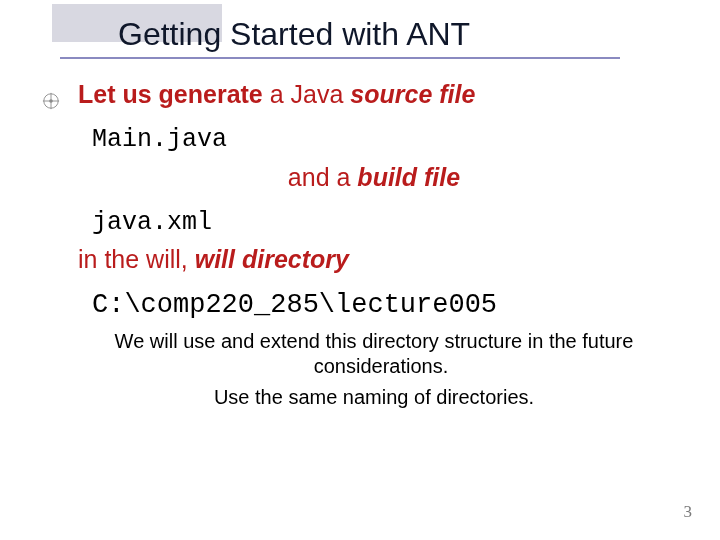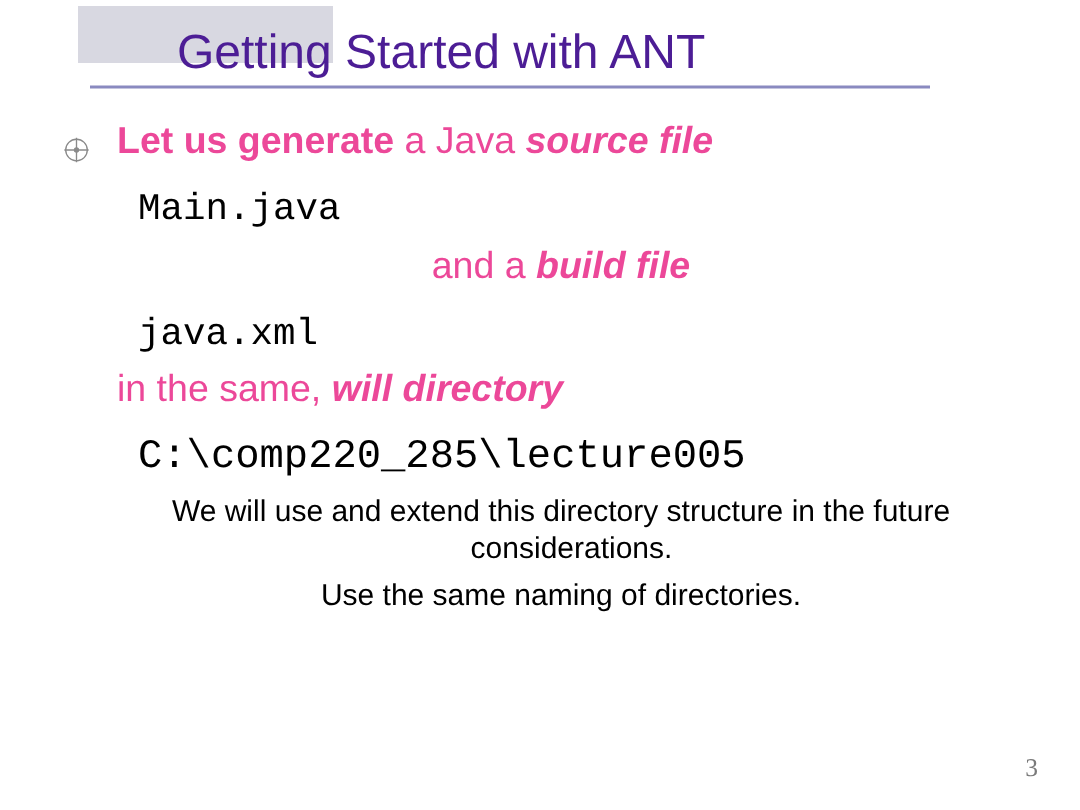--- a/index.html
+++ b/index.html
@@ -30,35 +30,35 @@
     width: 170px;
     height: 38px;
     background: #b8b8c8;
     opacity: 0.55;
     z-index: 0;
   }
   .title {
     position: relative;
     z-index: 1;
     font-size: 32px;
-    color: #4c1d95;
+    color: #0f172a;
     font-weight: normal;
     font-family: "Trebuchet MS", Verdana, sans-serif;
     padding-left: 58px;
   }
   .title-underline {
     border-bottom: 2px solid #8a8ac0;
     margin-top: 4px;
     margin-left: 0;
     width: 560px;
   }
   .bullet-row {
     position: relative;
     font-size: 25px;
-    color: #ec4899;
+    color: #b91c1c;
     margin: 6px 0 2px 0;
     padding-left: 18px;
     line-height: 1.25;
   }
   .bullet-icon {
     position: absolute;
     left: -18px;
     top: 7px;
     width: 18px;
     height: 18px;
@@ -120,21 +120,21 @@
 
   <div class="sub">Main.java</div>
 
   <div class="bullet-row" style="padding-left:18px;text-align:center;">
     <span>and a </span><span class="bold ital">build file</span>
   </div>
 
   <div class="sub">java.xml</div>
 
   <div class="bullet-row" style="padding-left:18px;">
-    <span>in the same, </span><span class="bold ital">will directory</span>
+    <span>in the will, </span><span class="bold ital">will directory</span>
   </div>
 
   <div class="sub small">C:\comp220_285\lecture005</div>
 
   <div class="body-line">We will use and extend this directory structure in the future considerations.</div>
   <div class="body-line">Use the same naming of directories.</div>
 
   <div class="pgnum">3</div>
 </div>
 

